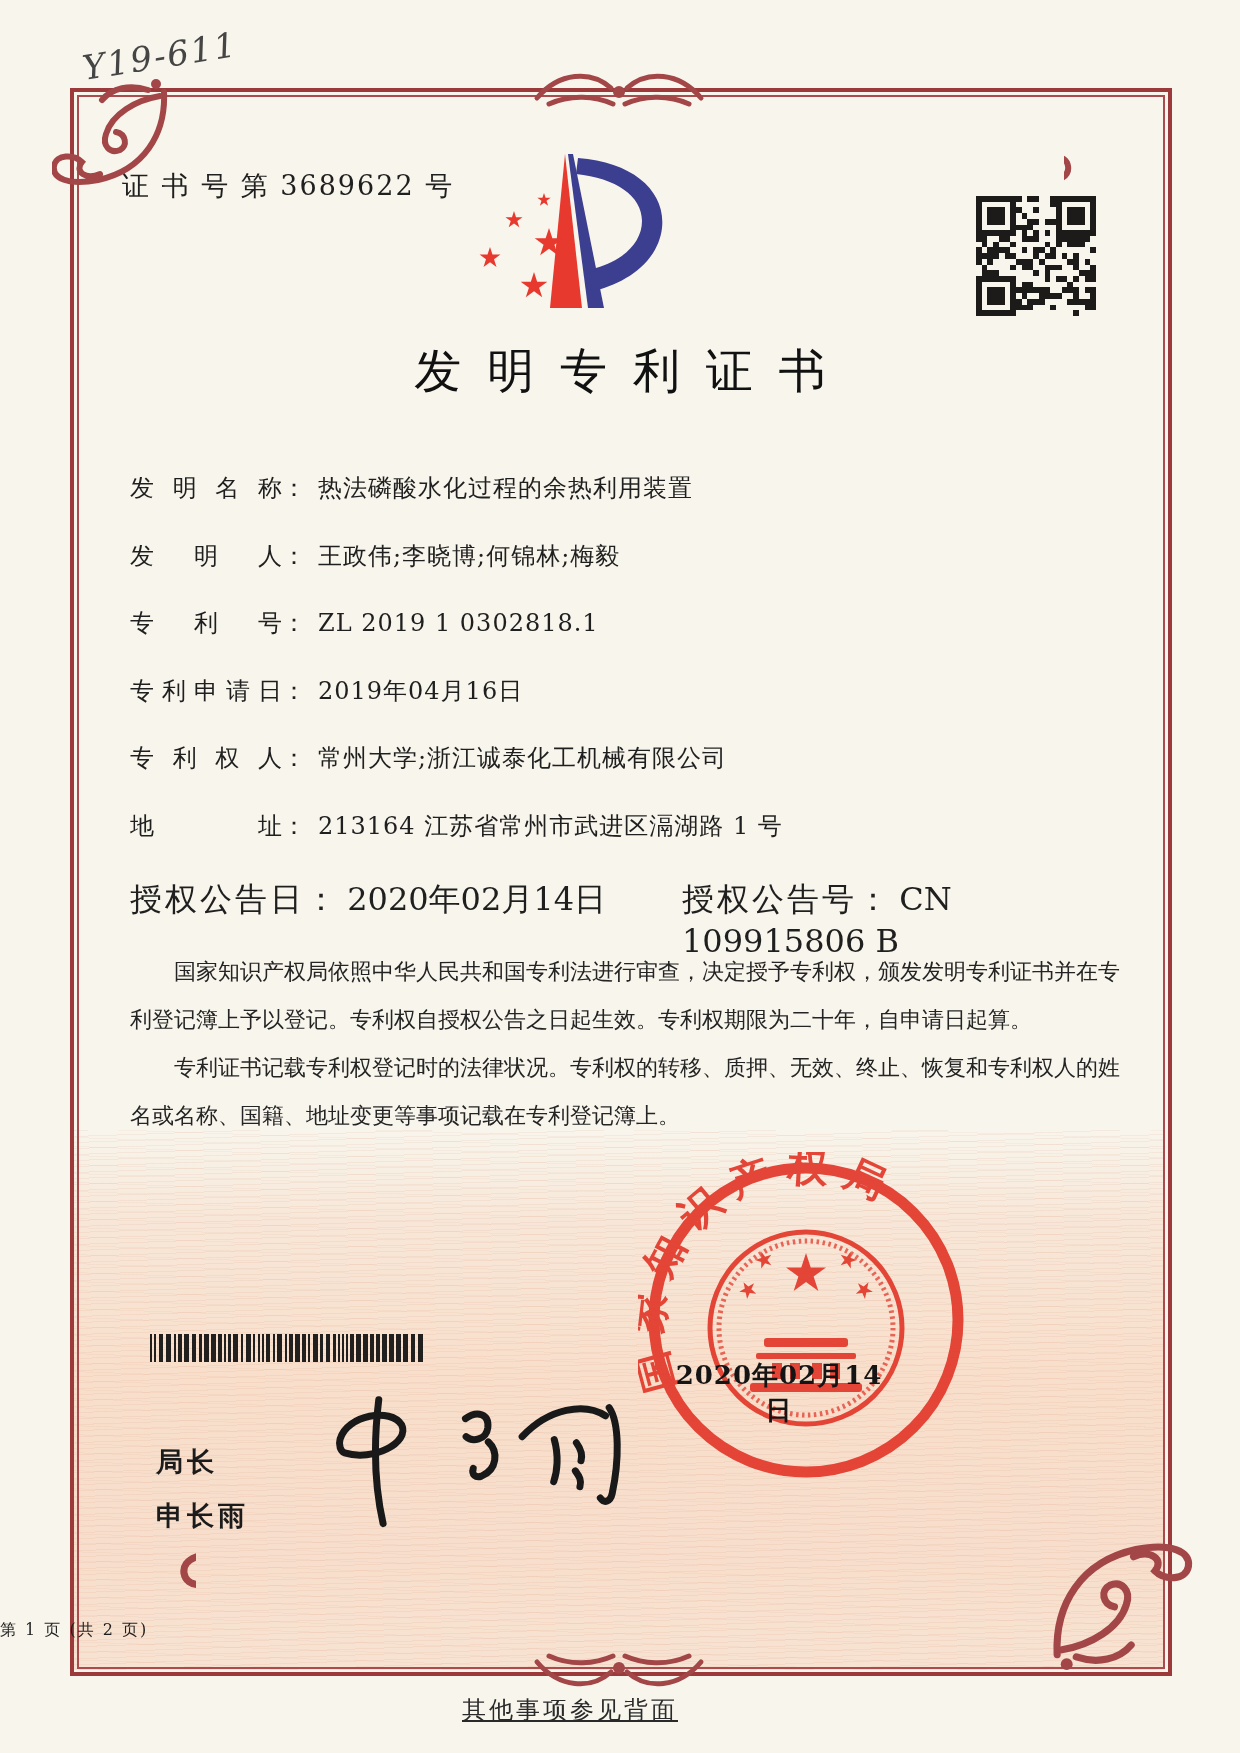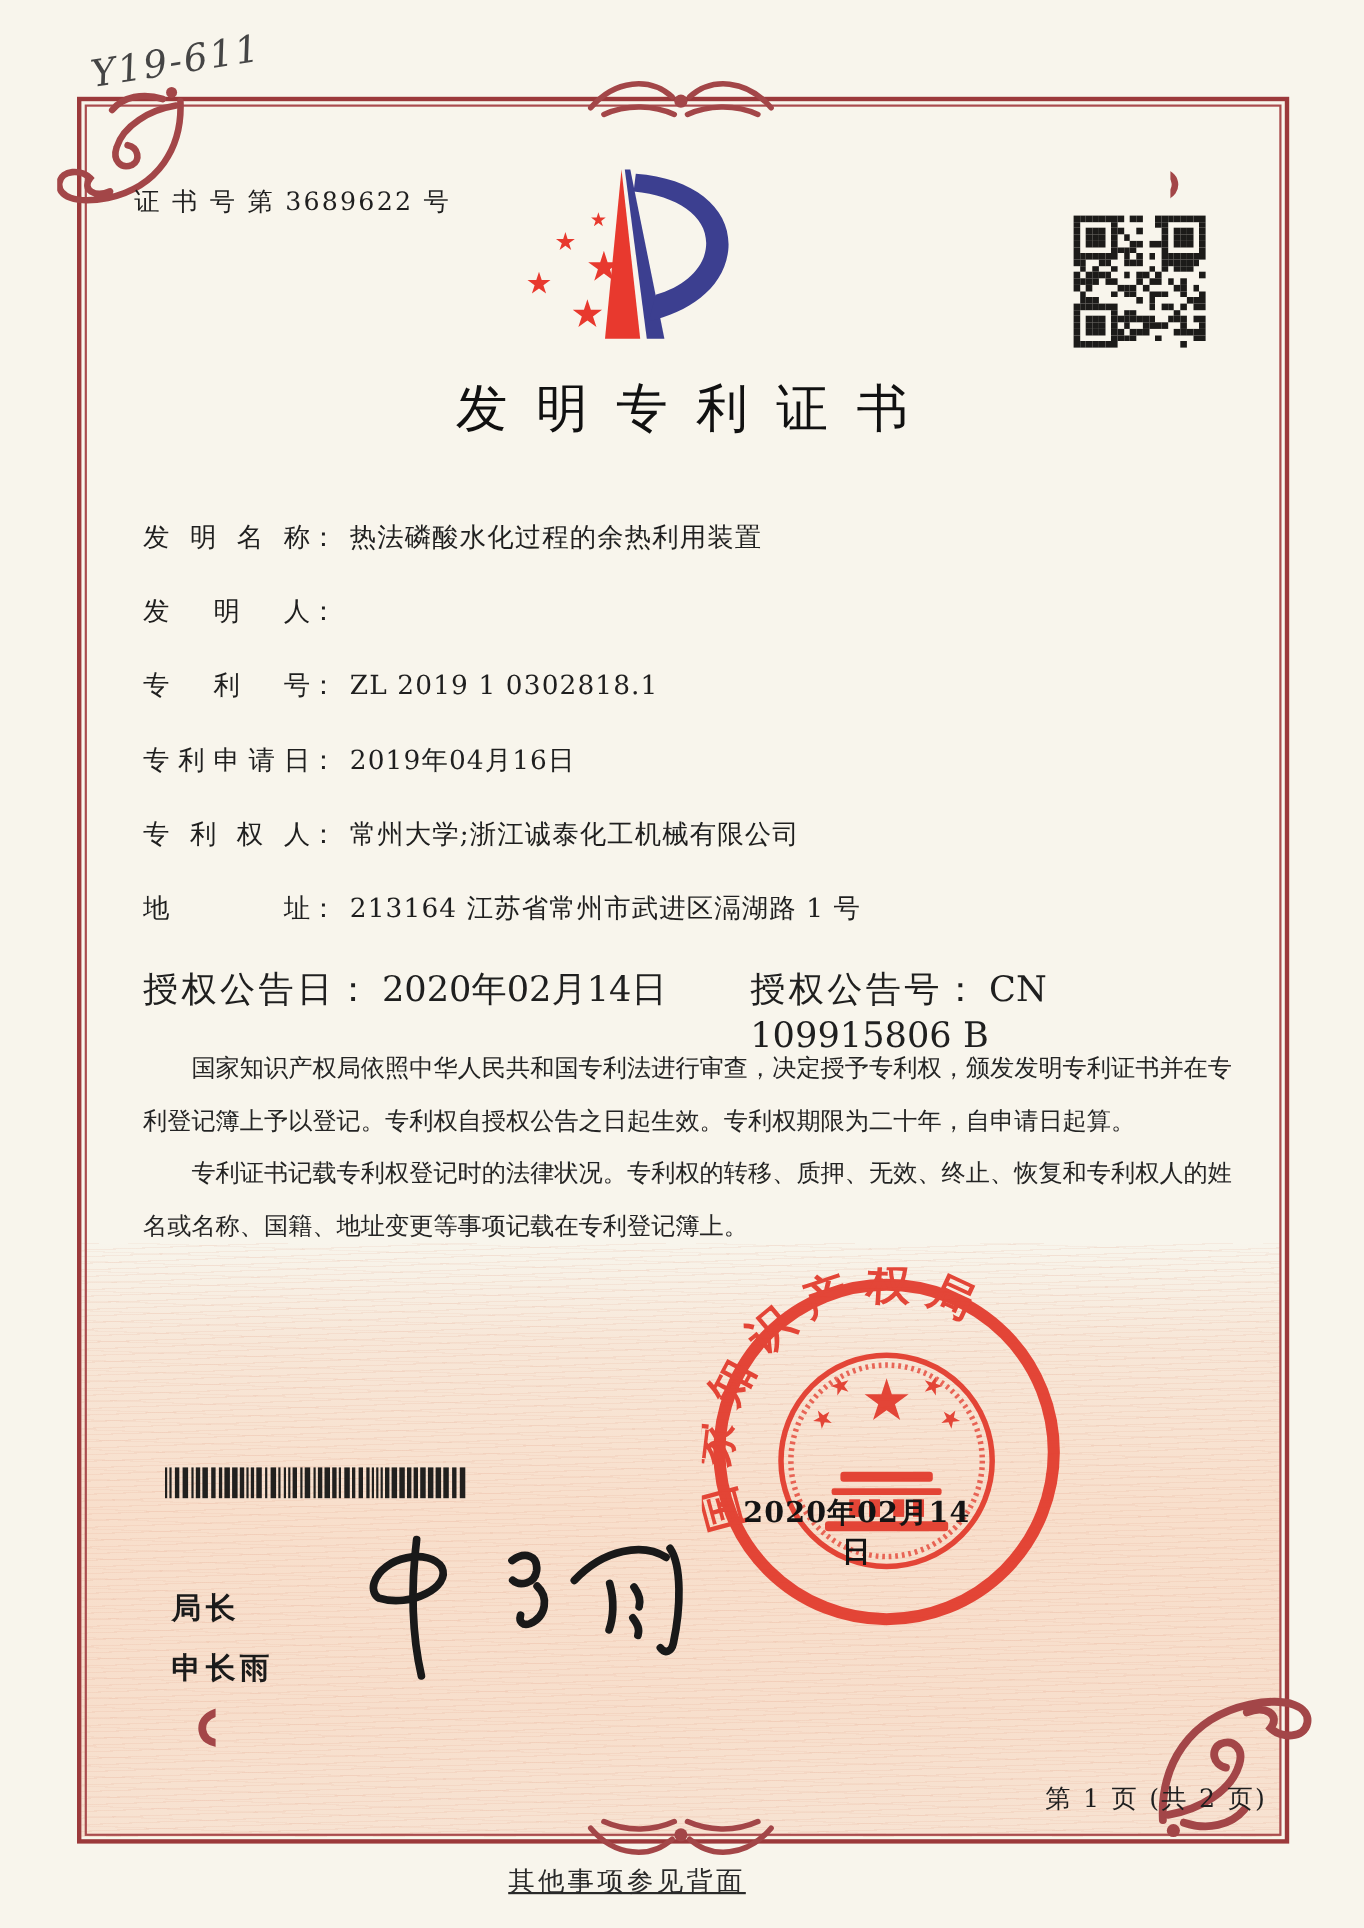--- a/index.html
+++ b/index.html
@@ -20,21 +20,21 @@
   
   .frame{position:absolute;left:70px;top:88px;width:1094px;height:1580px;border:4px solid #9c393b;z-index:2;}
   .frame-inner{position:absolute;inset:3px;border:2px solid #aa4c4e;}
   .ornament{position:absolute;z-index:3;}
   
   .annotation{
     position:absolute;left:82px;top:36px;z-index:4;
     font-family:"DejaVu Serif","Liberation Serif",serif;font-style:italic;
     font-size:34px;color:#454545;transform:rotate(-9deg);letter-spacing:2px;
   }
-  .cert-no{position:absolute;left:122px;top:168px;z-index:4;font-size:23px;letter-spacing:2px;}
+  .cert-no{position:absolute;left:122px;top:168px;z-index:4;font-size:27px;letter-spacing:2px;}
   .logo{position:absolute;left:452px;top:148px;width:224px;height:168px;z-index:4;}
   .qr{
     position:absolute;left:976px;top:196px;width:120px;height:120px;z-index:4;
     display:grid;grid-template-columns:repeat(21,1fr);grid-template-rows:repeat(21,1fr);
   }
   .qr div.on{background:#1c1b19;}
   .doc-title{
     position:absolute;left:0;width:1240px;top:340px;z-index:4;text-align:center;
     font-size:47px;font-weight:400;letter-spacing:.55em;text-indent:.55em;color:#111;
   }
@@ -59,21 +59,21 @@
   .signer{position:absolute;left:156px;top:1444px;z-index:4;font-family:"Liberation Sans","DejaVu Sans",sans-serif;font-weight:700;color:#1b1b1b;}
   .signer .t{font-size:27px;letter-spacing:4px;margin-bottom:18px;}
   .signer .n{font-size:27px;letter-spacing:4px;}
   .signature{position:absolute;left:310px;top:1382px;width:350px;height:160px;z-index:5;transform:rotate(-2deg);}
   
   .seal{position:absolute;left:638px;top:1152px;width:336px;height:336px;z-index:5;opacity:.92;}
   .seal-date{
     position:absolute;left:664px;top:1358px;width:230px;z-index:6;text-align:center;
     font-size:26px;font-weight:700;color:#141414;letter-spacing:1px;
   }
-  .page-info{position:absolute;left:0;width:1140px;top:1620px;z-index:4;text-align:right;font-size:23px;letter-spacing:2px;padding-left:12px;}
+  .page-info{position:absolute;left:0;width:1140px;top:1620px;z-index:4;text-align:left;font-size:16px;letter-spacing:2px;}
   .back-note{position:absolute;left:0;width:1140px;top:1694px;z-index:4;text-align:center;font-size:24px;letter-spacing:3px;color:#2a2a2a;text-decoration:underline;}
   .svg-defs{position:absolute;width:0;height:0;}
 </style>
 </head>
 <body>
 
 <div class="page">
 
   <svg class="svg-defs" aria-hidden="true">
     <defs>
@@ -595,20 +595,21 @@
         <span class="colon">：</span>
       <span class="fvalue">热法磷酸水化过程的余热利用装置</span>
     </div>
     <div class="frow">
       <span class="flabel char-justify">
           <i>发</i>
           <i>明</i>
           <i>人</i>
         </span>
         <span class="colon">：</span>
+      <span class="fvalue">王政伟;李晓博;何锦林;梅毅</span>
     </div>
     <div class="frow">
       <span class="flabel char-justify">
           <i>专</i>
           <i>利</i>
           <i>号</i>
         </span>
         <span class="colon">：</span>
       <span class="fvalue">ZL 2019 1 0302818.1</span>
     </div>

